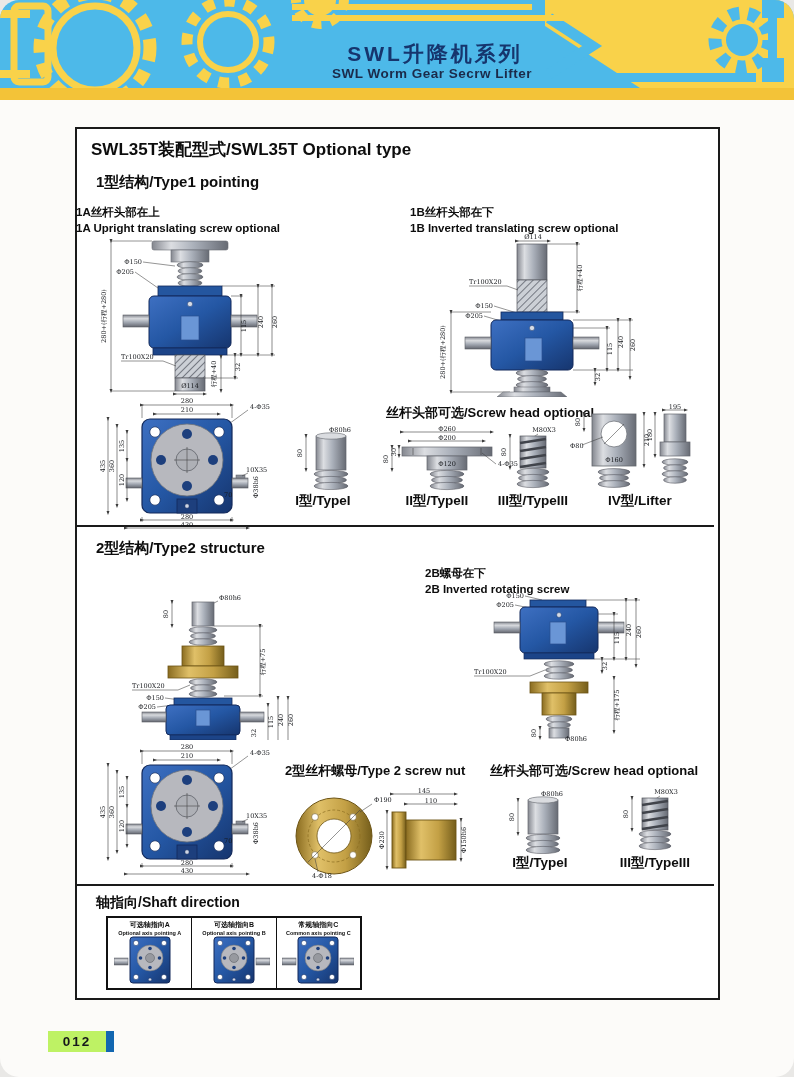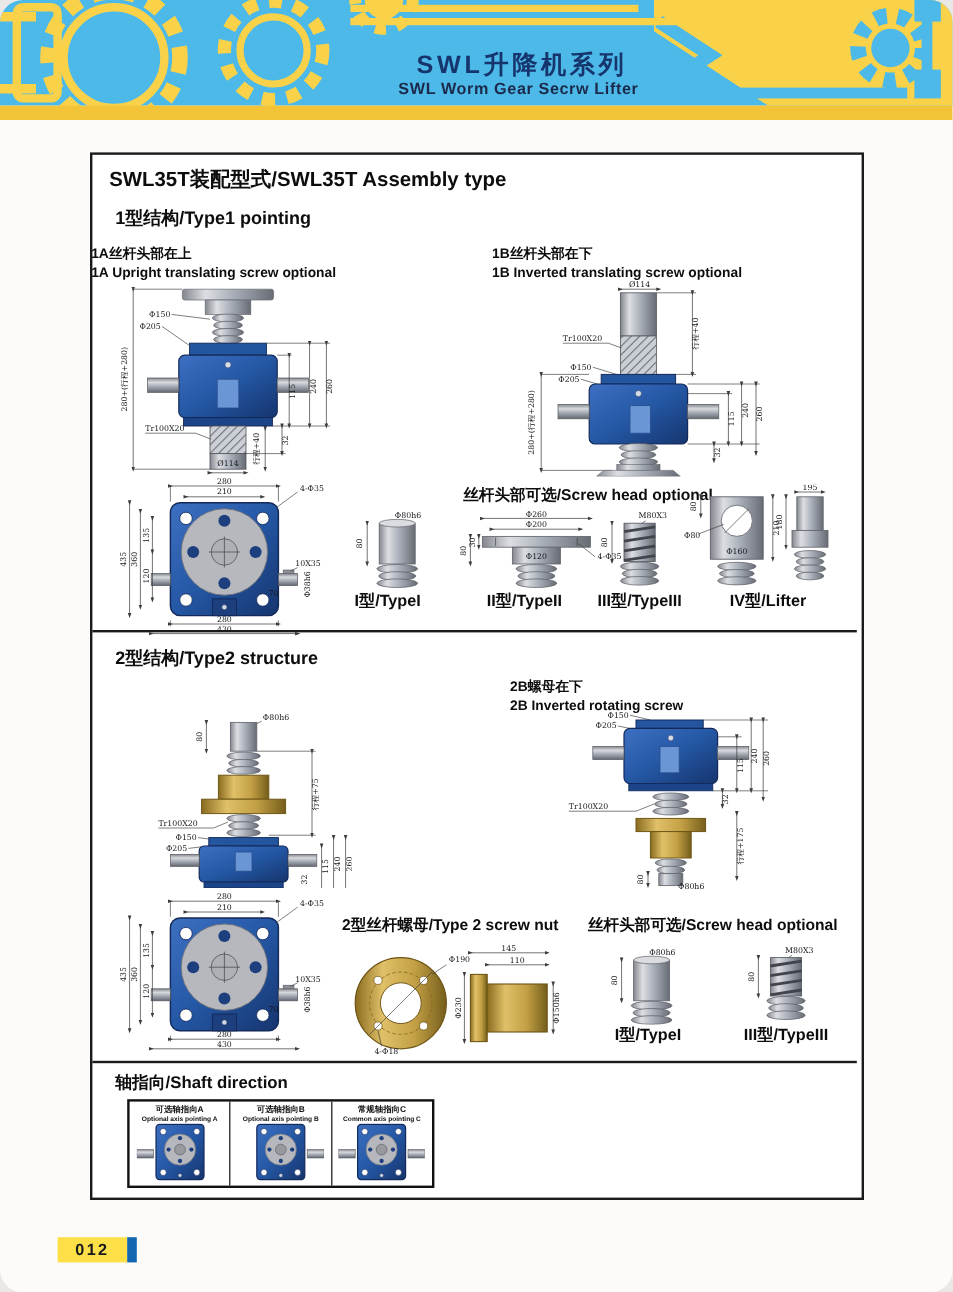--- a/index.html
+++ b/index.html
@@ -17,21 +17,21 @@
   .vt{font-size:11.5px;font-weight:bold;color:#0d0d0d;text-align:left;line-height:1.35;}
   .midT{font-size:13px;font-weight:bold;color:#0d0d0d;text-align:center;}
   .typeL{font-size:13.5px;font-weight:bold;color:#0d0d0d;text-align:center;}
   
   .shaftbox{border:2px solid #111;display:flex;background:#fff;}
   .shaftcell{flex:1;border-right:1.5px solid #111;display:flex;flex-direction:column;align-items:center;}
   .shaftcell:last-child{border-right:none;}
   .sc-cn{font-size:7px;font-weight:bold;color:#0d0d0d;margin-top:2px;}
   .sc-en{font-size:5.5px;font-weight:bold;color:#0d0d0d;}
   
-  .pgbadge{background:#fde047;color:#16181b;font-weight:bold;font-size:13.5px;
+  .pgbadge{background:#bef264;color:#16181b;font-weight:bold;font-size:13.5px;
            letter-spacing:2px;display:flex;align-items:center;justify-content:center;}
   
   .dt{font-family:"DejaVu Serif",serif;font-size:6.5px;fill:#16181c;}
   .xl{stroke:#3c3c3c;stroke-width:.55;fill:none;}
   .dl{stroke:#3c3c3c;stroke-width:.6;fill:none;}
 </style>
 </head>
 <body>
 
 <div class="page">
@@ -208,21 +208,21 @@
     <rect x="0" y="88" width="794" height="12" fill="#f3c338"></rect>
   </svg>
   <div class="abs hdr-title" style="left:280px;top:40px;width:310px;">SWL升降机系列</div>
   <div class="abs hdr-sub" style="left:277px;top:66px;width:310px;">SWL Worm  Gear Secrw Lifter</div>
 </div>
 
 <div class="abs mainbox" style="left:75px;top:127px;width:641px;height:869px;"></div>
 <div class="abs hline" style="left:77px;top:525px;width:637px;"></div>
 <div class="abs hline" style="left:77px;top:884px;width:637px;"></div>
 
-<div class="abs h1" style="left:91px;top:138px;">SWL35T装配型式/SWL35T Assembly type</div>
+<div class="abs h1" style="left:91px;top:138px;">SWL35T装配型式/SWL35T Optional type</div>
 <div class="abs h2" style="left:96px;top:173px;">1型结构/Type1 pointing</div>
 
 <div class="abs vt" style="left:76px;top:205px;width:240px;">
   <div>1A丝杆头部在上</div>
       <div>1A Upright translating screw optional</div>
 </div>
 <div class="abs vt" style="left:410px;top:205px;width:240px;">
   <div>1B丝杆头部在下</div>
       <div>1B Inverted translating screw optional</div>
 </div>

